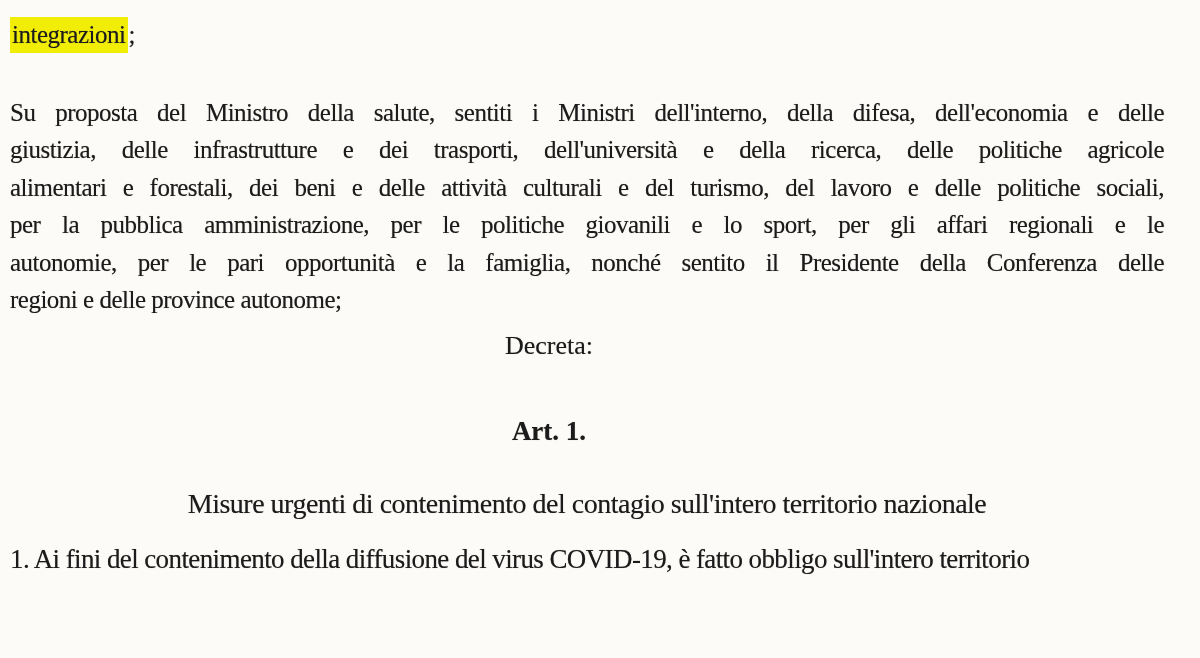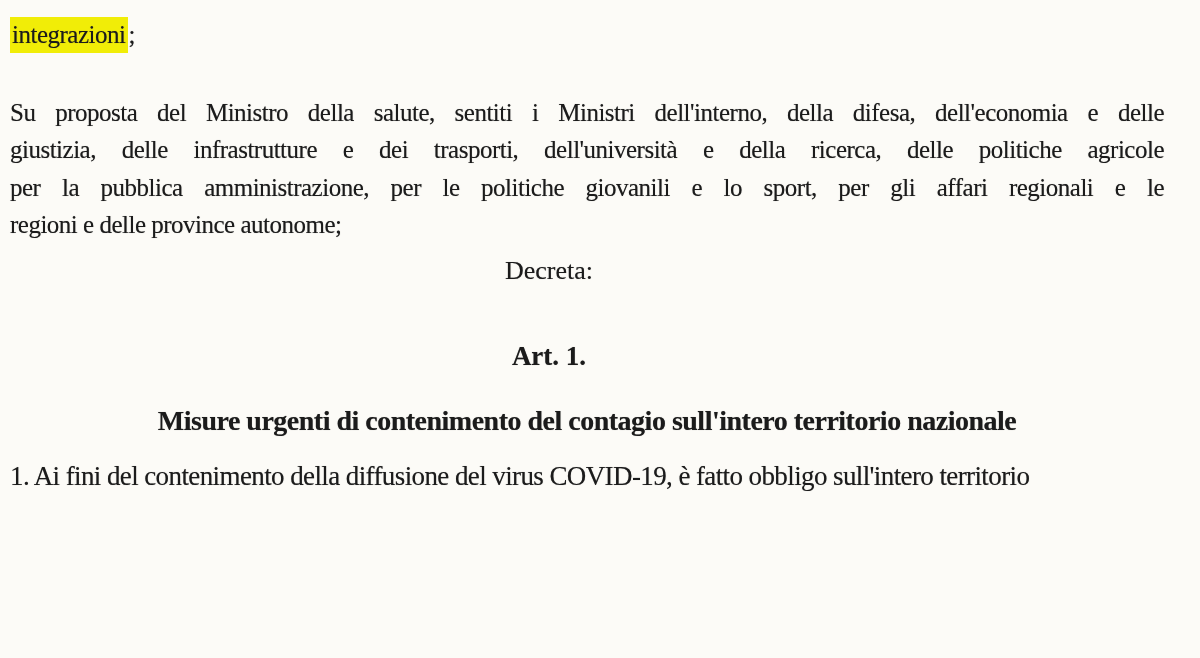--- a/index.html
+++ b/index.html
@@ -52,24 +52,24 @@
   }
   .artnum {
     margin-top: 50px;
     font-size: 27px;
     line-height: 36px;
     font-weight: bold;
     text-align: center;
     transform: translateX(-38px);
   }
   .arttitle {
-    margin-top: 28px;
+    margin-top: 36px;
     font-size: 28px;
     line-height: 38px;
-    font-weight: bold;
+    font-weight: normal;
     text-align: center;
     letter-spacing: -0.5px;
   }
   .bodyline {
     margin-top: 18px;
     font-size: 27px;
     line-height: 36px;
     letter-spacing: -0.6px;
     white-space: nowrap;
   }
@@ -79,21 +79,23 @@
 
 <div class="page">
 
   <div class="par">
     <div class="parlast"><span class="hl-inline">integrazioni</span><span>;</span></div>
   </div>
 
   <div class="par p2">
     <div class="jline">Su proposta del Ministro della salute, sentiti i Ministri dell'interno, della difesa, dell'economia e delle</div>
     <div class="jline">giustizia, delle infrastrutture e dei trasporti, dell'università e della ricerca, delle politiche agricole</div>
+    <div class="jline">alimentari e forestali, dei beni e delle attività culturali e del turismo, del lavoro e delle politiche sociali,</div>
     <div class="jline">per la pubblica amministrazione, per le politiche giovanili e lo sport, per gli affari regionali e le</div>
+    <div class="jline">autonomie, per le pari opportunità e la famiglia, nonché sentito il Presidente della Conferenza delle</div>
     <div class="parlast">regioni e delle province autonome;</div>
   </div>
 
   <div class="decreta">Decreta:</div>
 
   <div class="artnum">Art. 1.</div>
 
   <div class="arttitle">Misure urgenti di contenimento del contagio sull'intero territorio nazionale</div>
 
   <div class="bodyline">1. Ai fini del contenimento della diffusione del virus COVID-19, è fatto obbligo sull'intero territorio</div>

